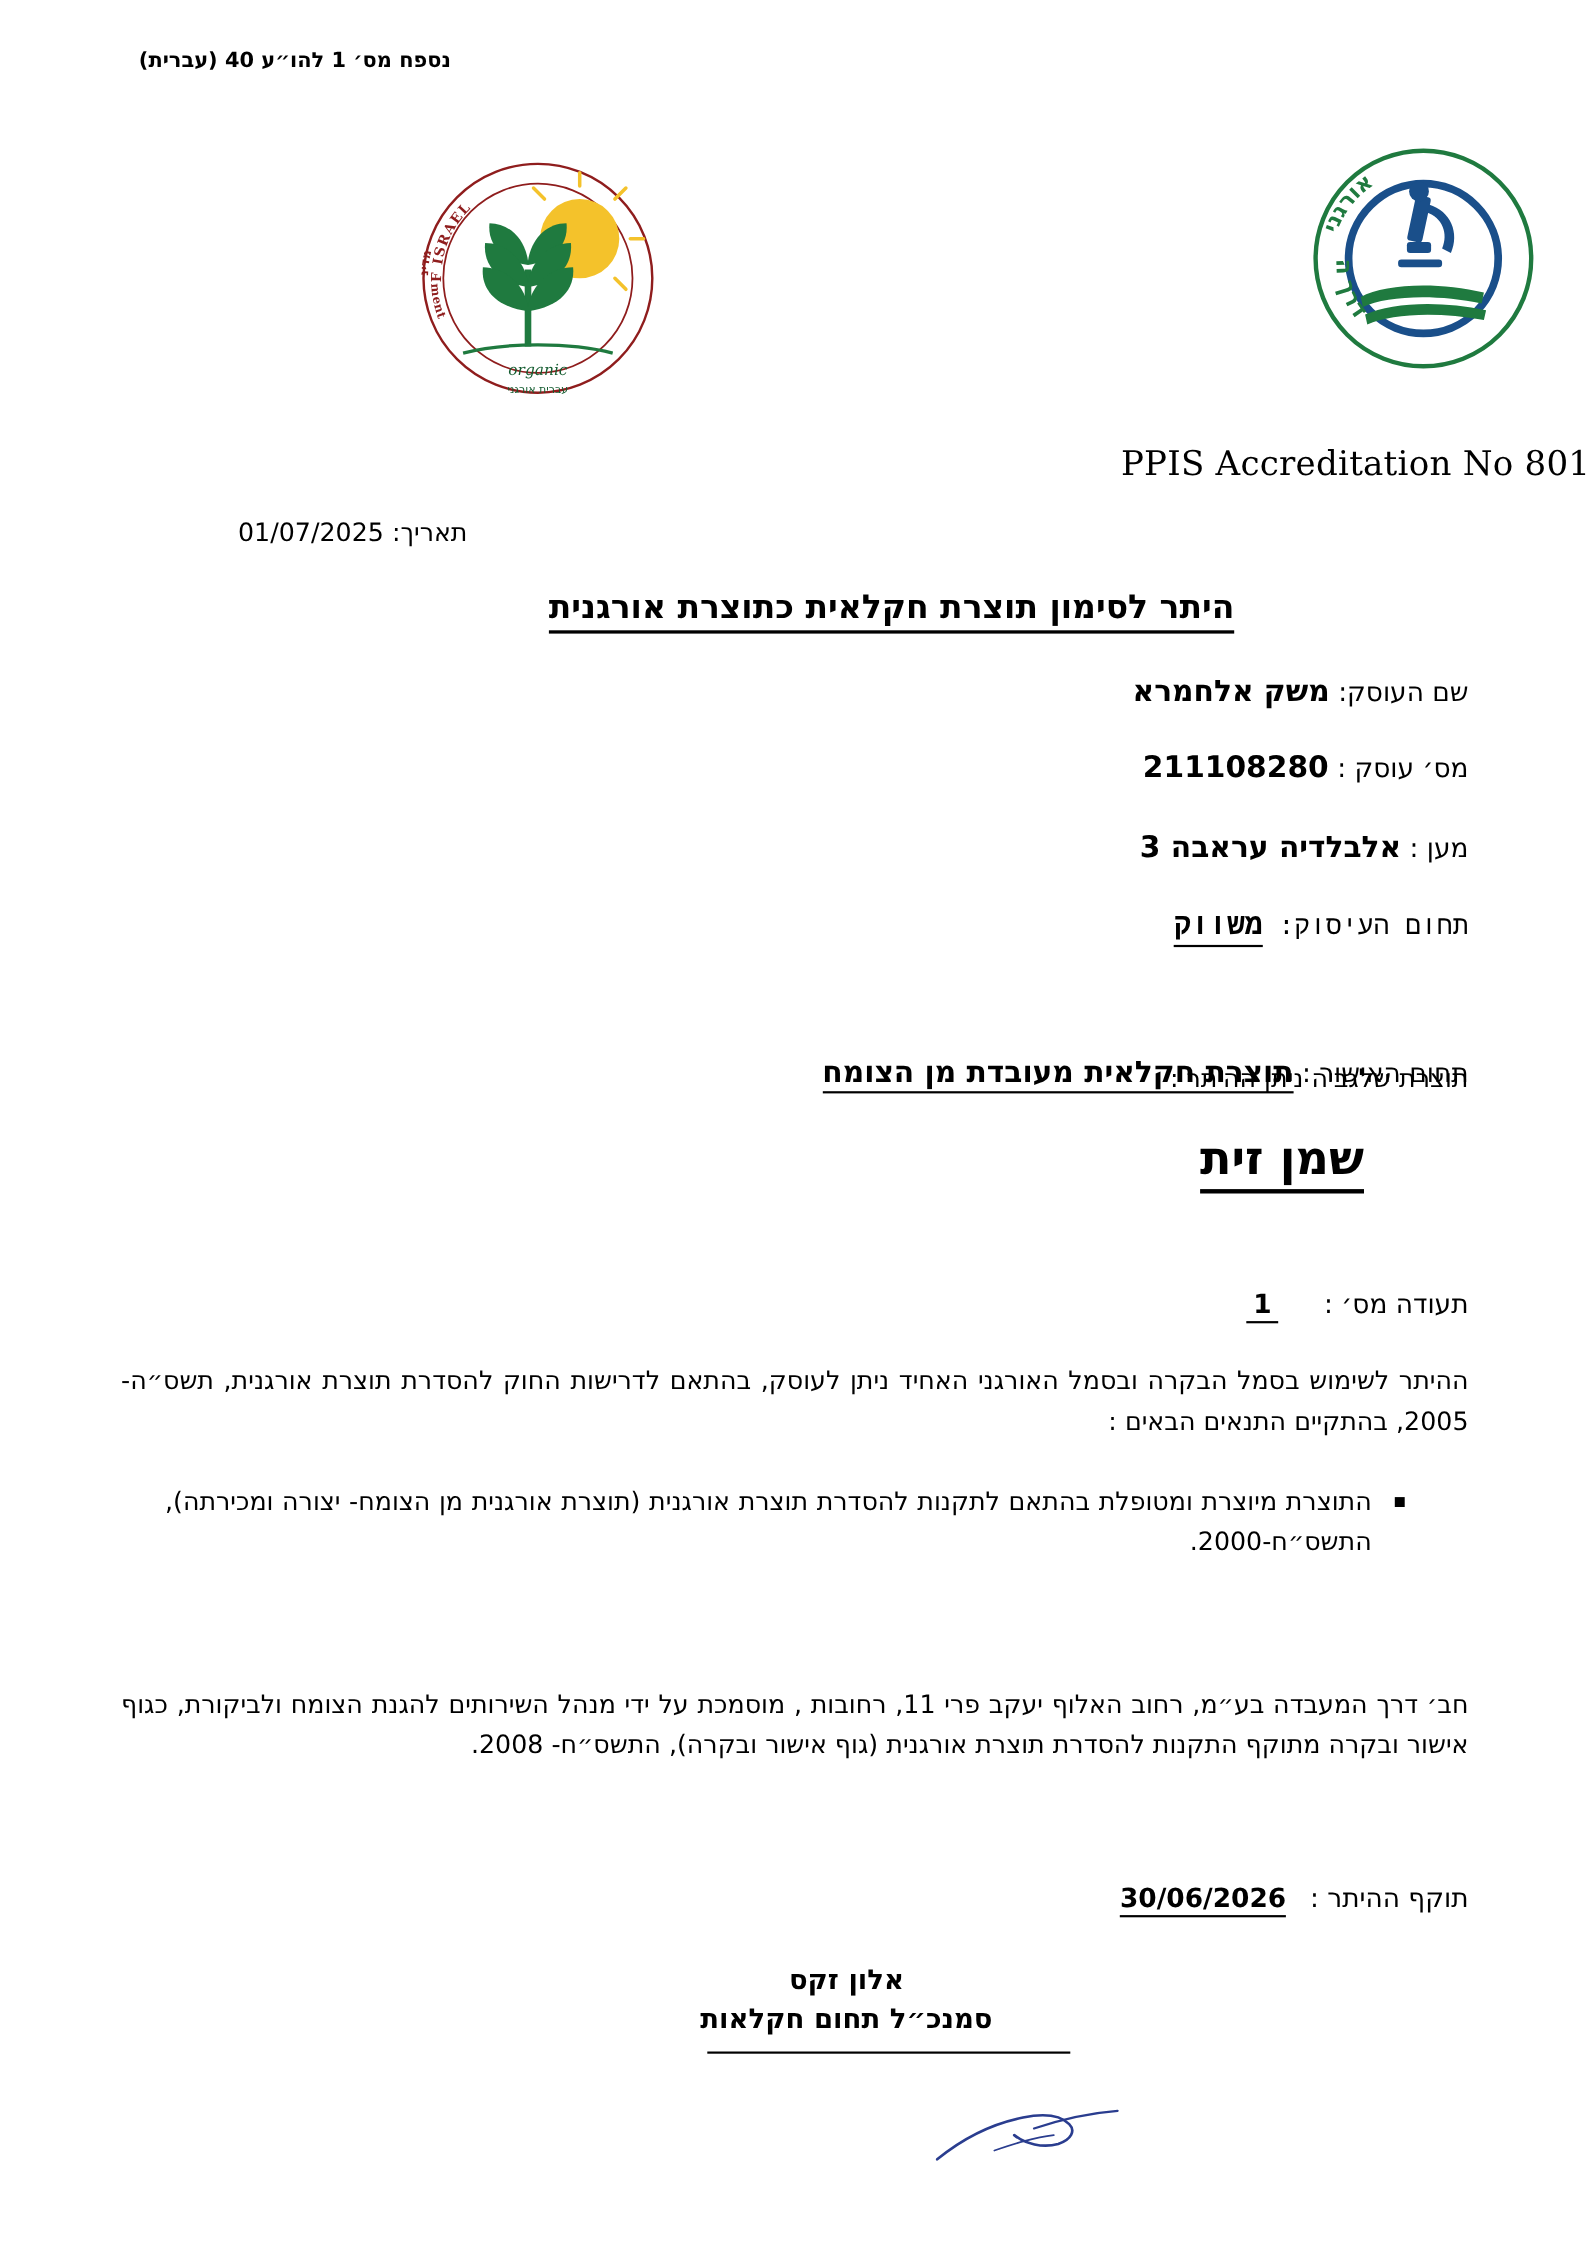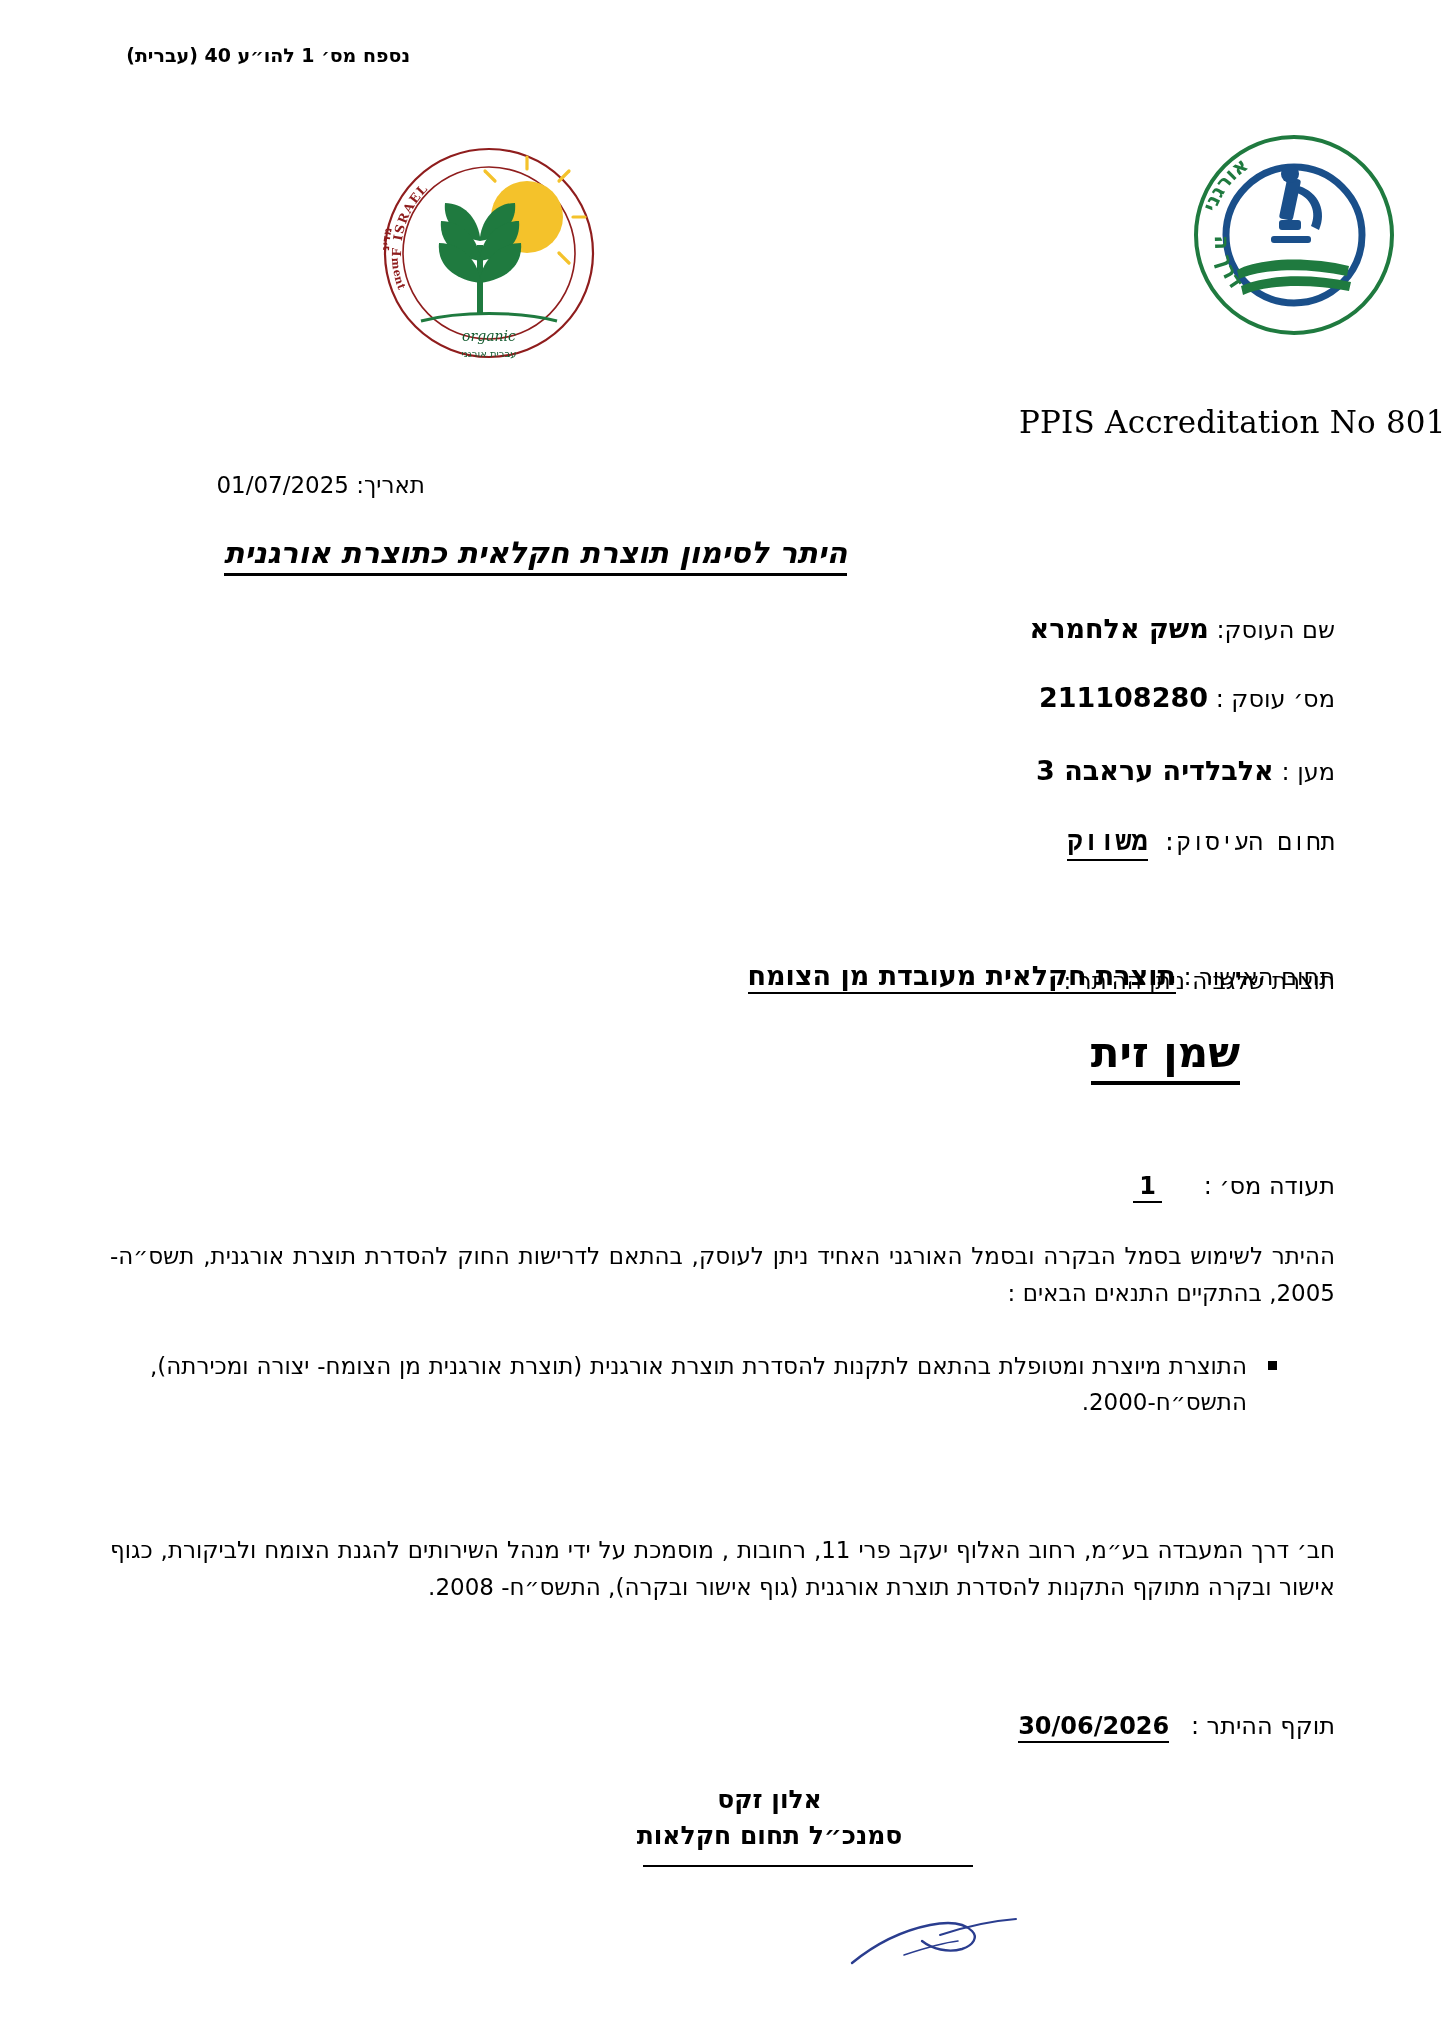--- a/index.html
+++ b/index.html
@@ -32,22 +32,22 @@
 
   
   .date-line{
     position:absolute; top:472px; right:1020px;
     font-size:23px; direction:rtl; white-space:nowrap;
   }
 
   
   .doc-title{
     position:absolute; top:535px; right:0; left:0;
-    text-align:left; padding-right:48px;
-    font-size:30px; font-weight:bold; direction:rtl;font-style:italic;
+    text-align:center; padding-right:48px;
+    font-size:30px; font-weight:bold; direction:rtl;
   }
   .doc-title span{ border-bottom:3px solid #000; padding-bottom:3px; }
 
   
   .field{
     position:absolute; right:110px;
     direction:rtl; white-space:nowrap; font-size:24px;
   }
   .field .lbl{ font-weight:normal; }
   .field .val{ font-weight:bold; font-size:27px; }

